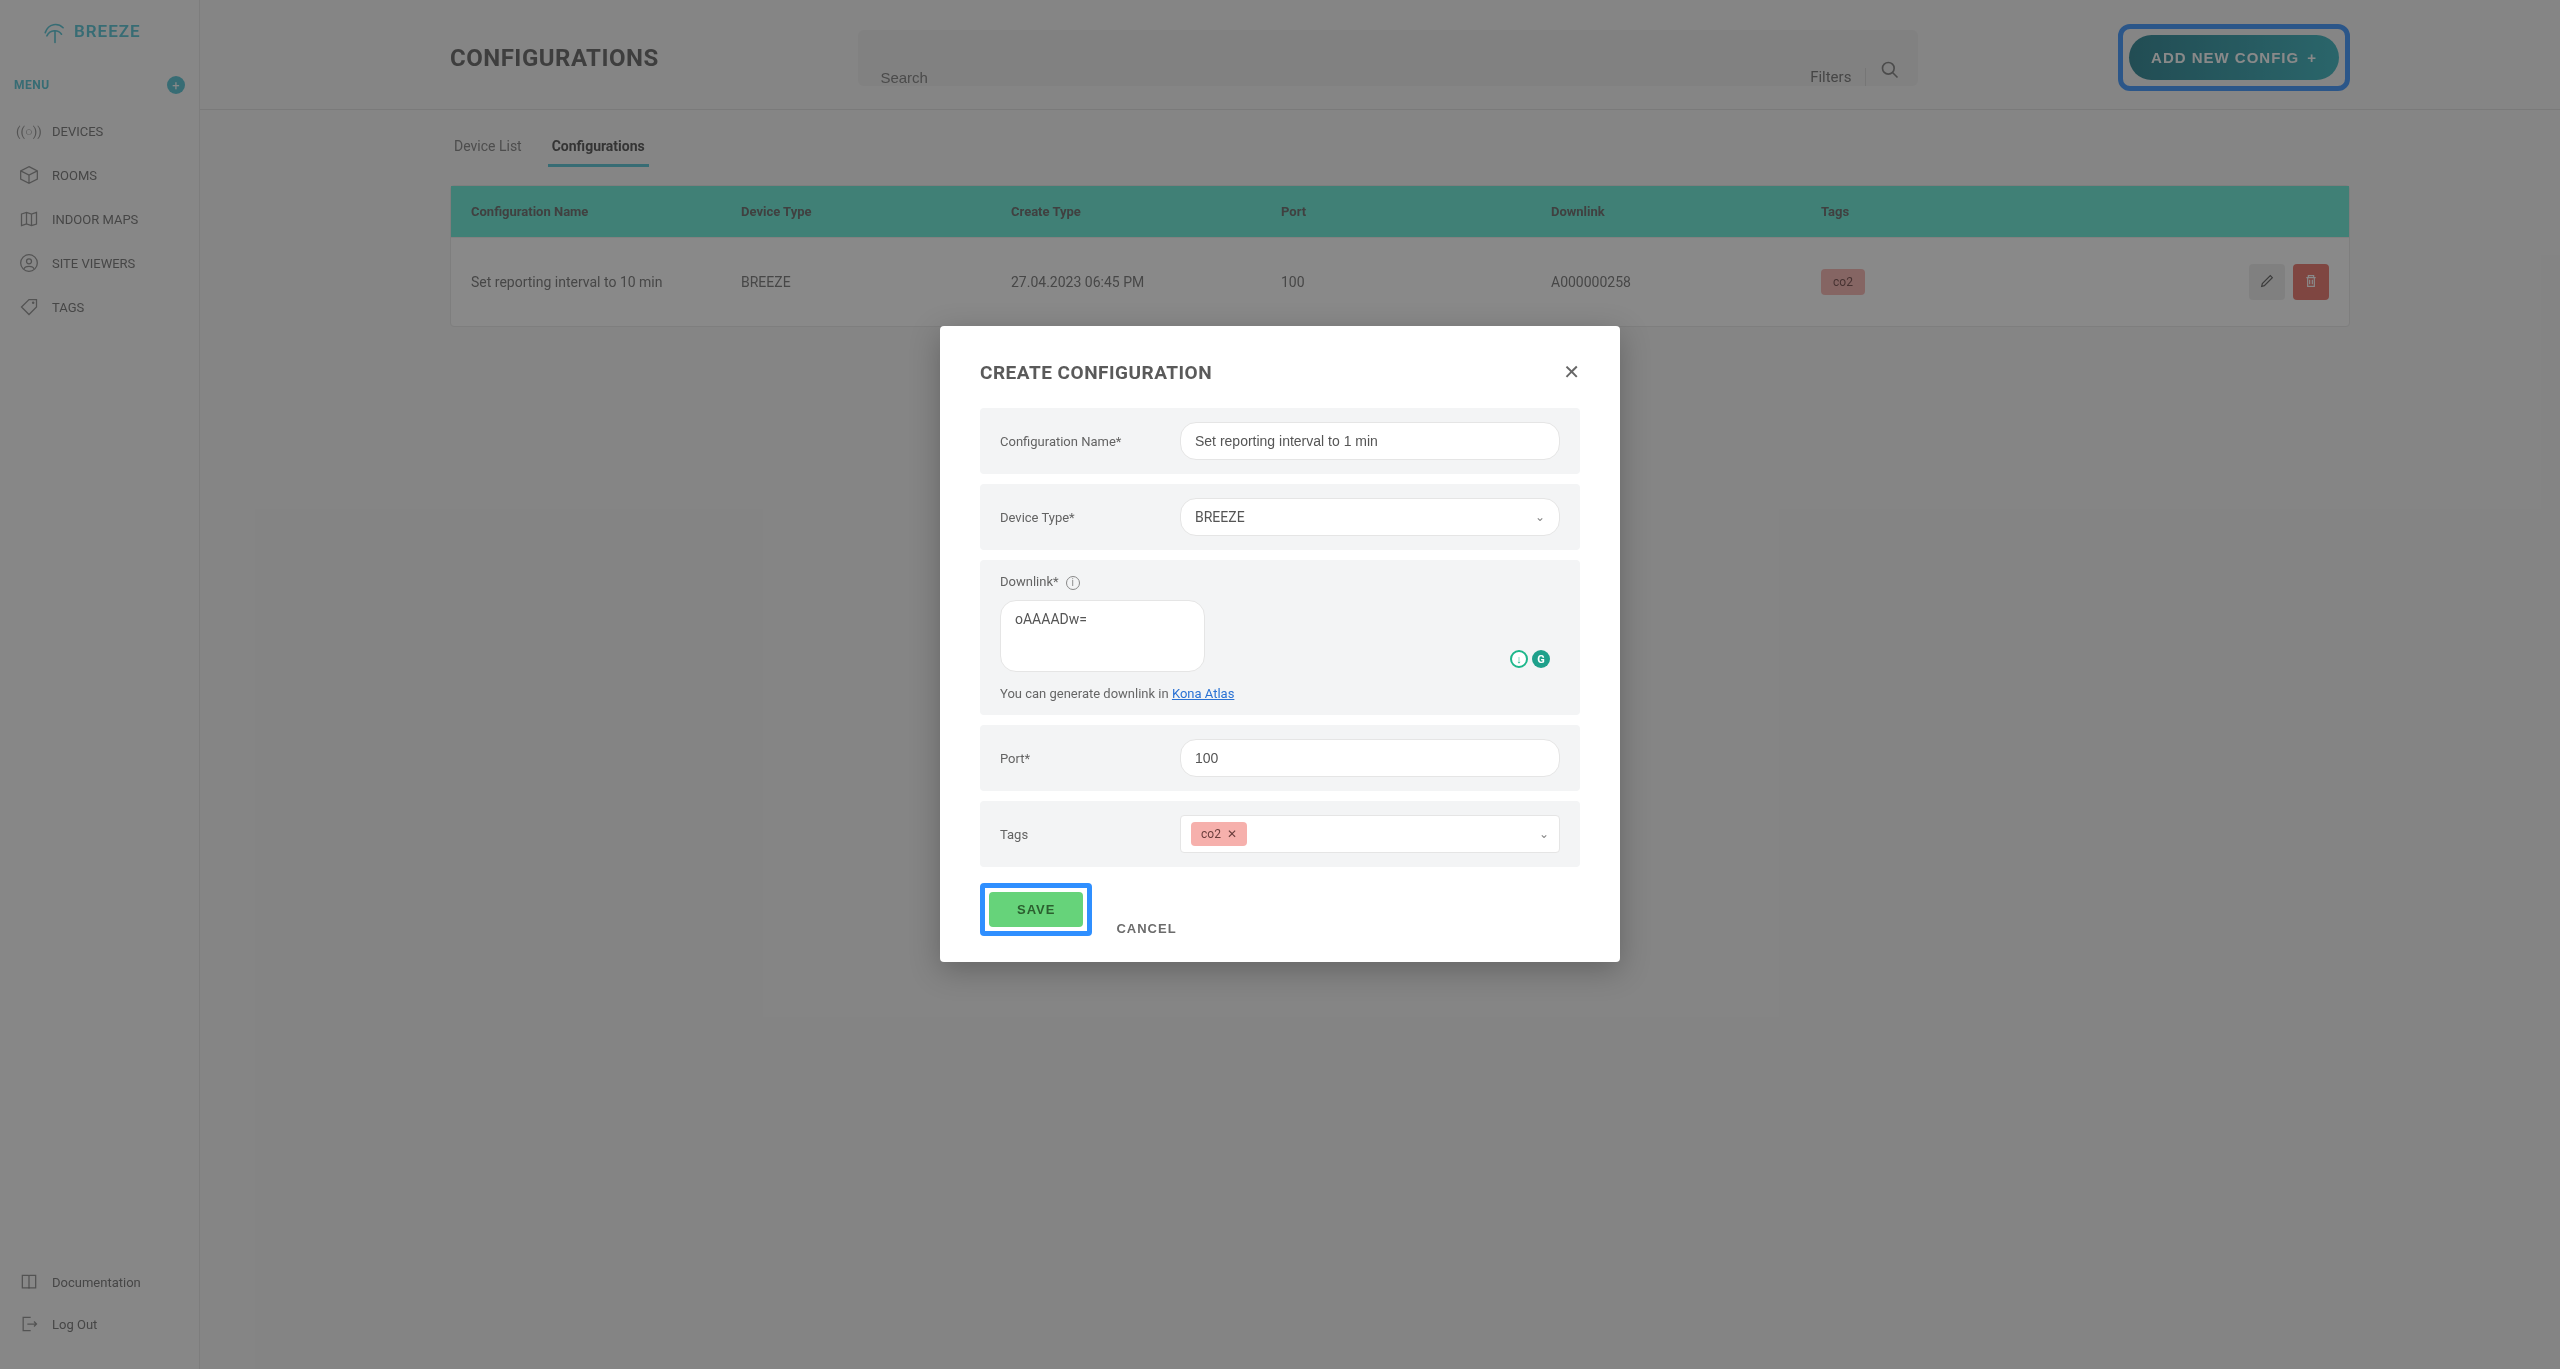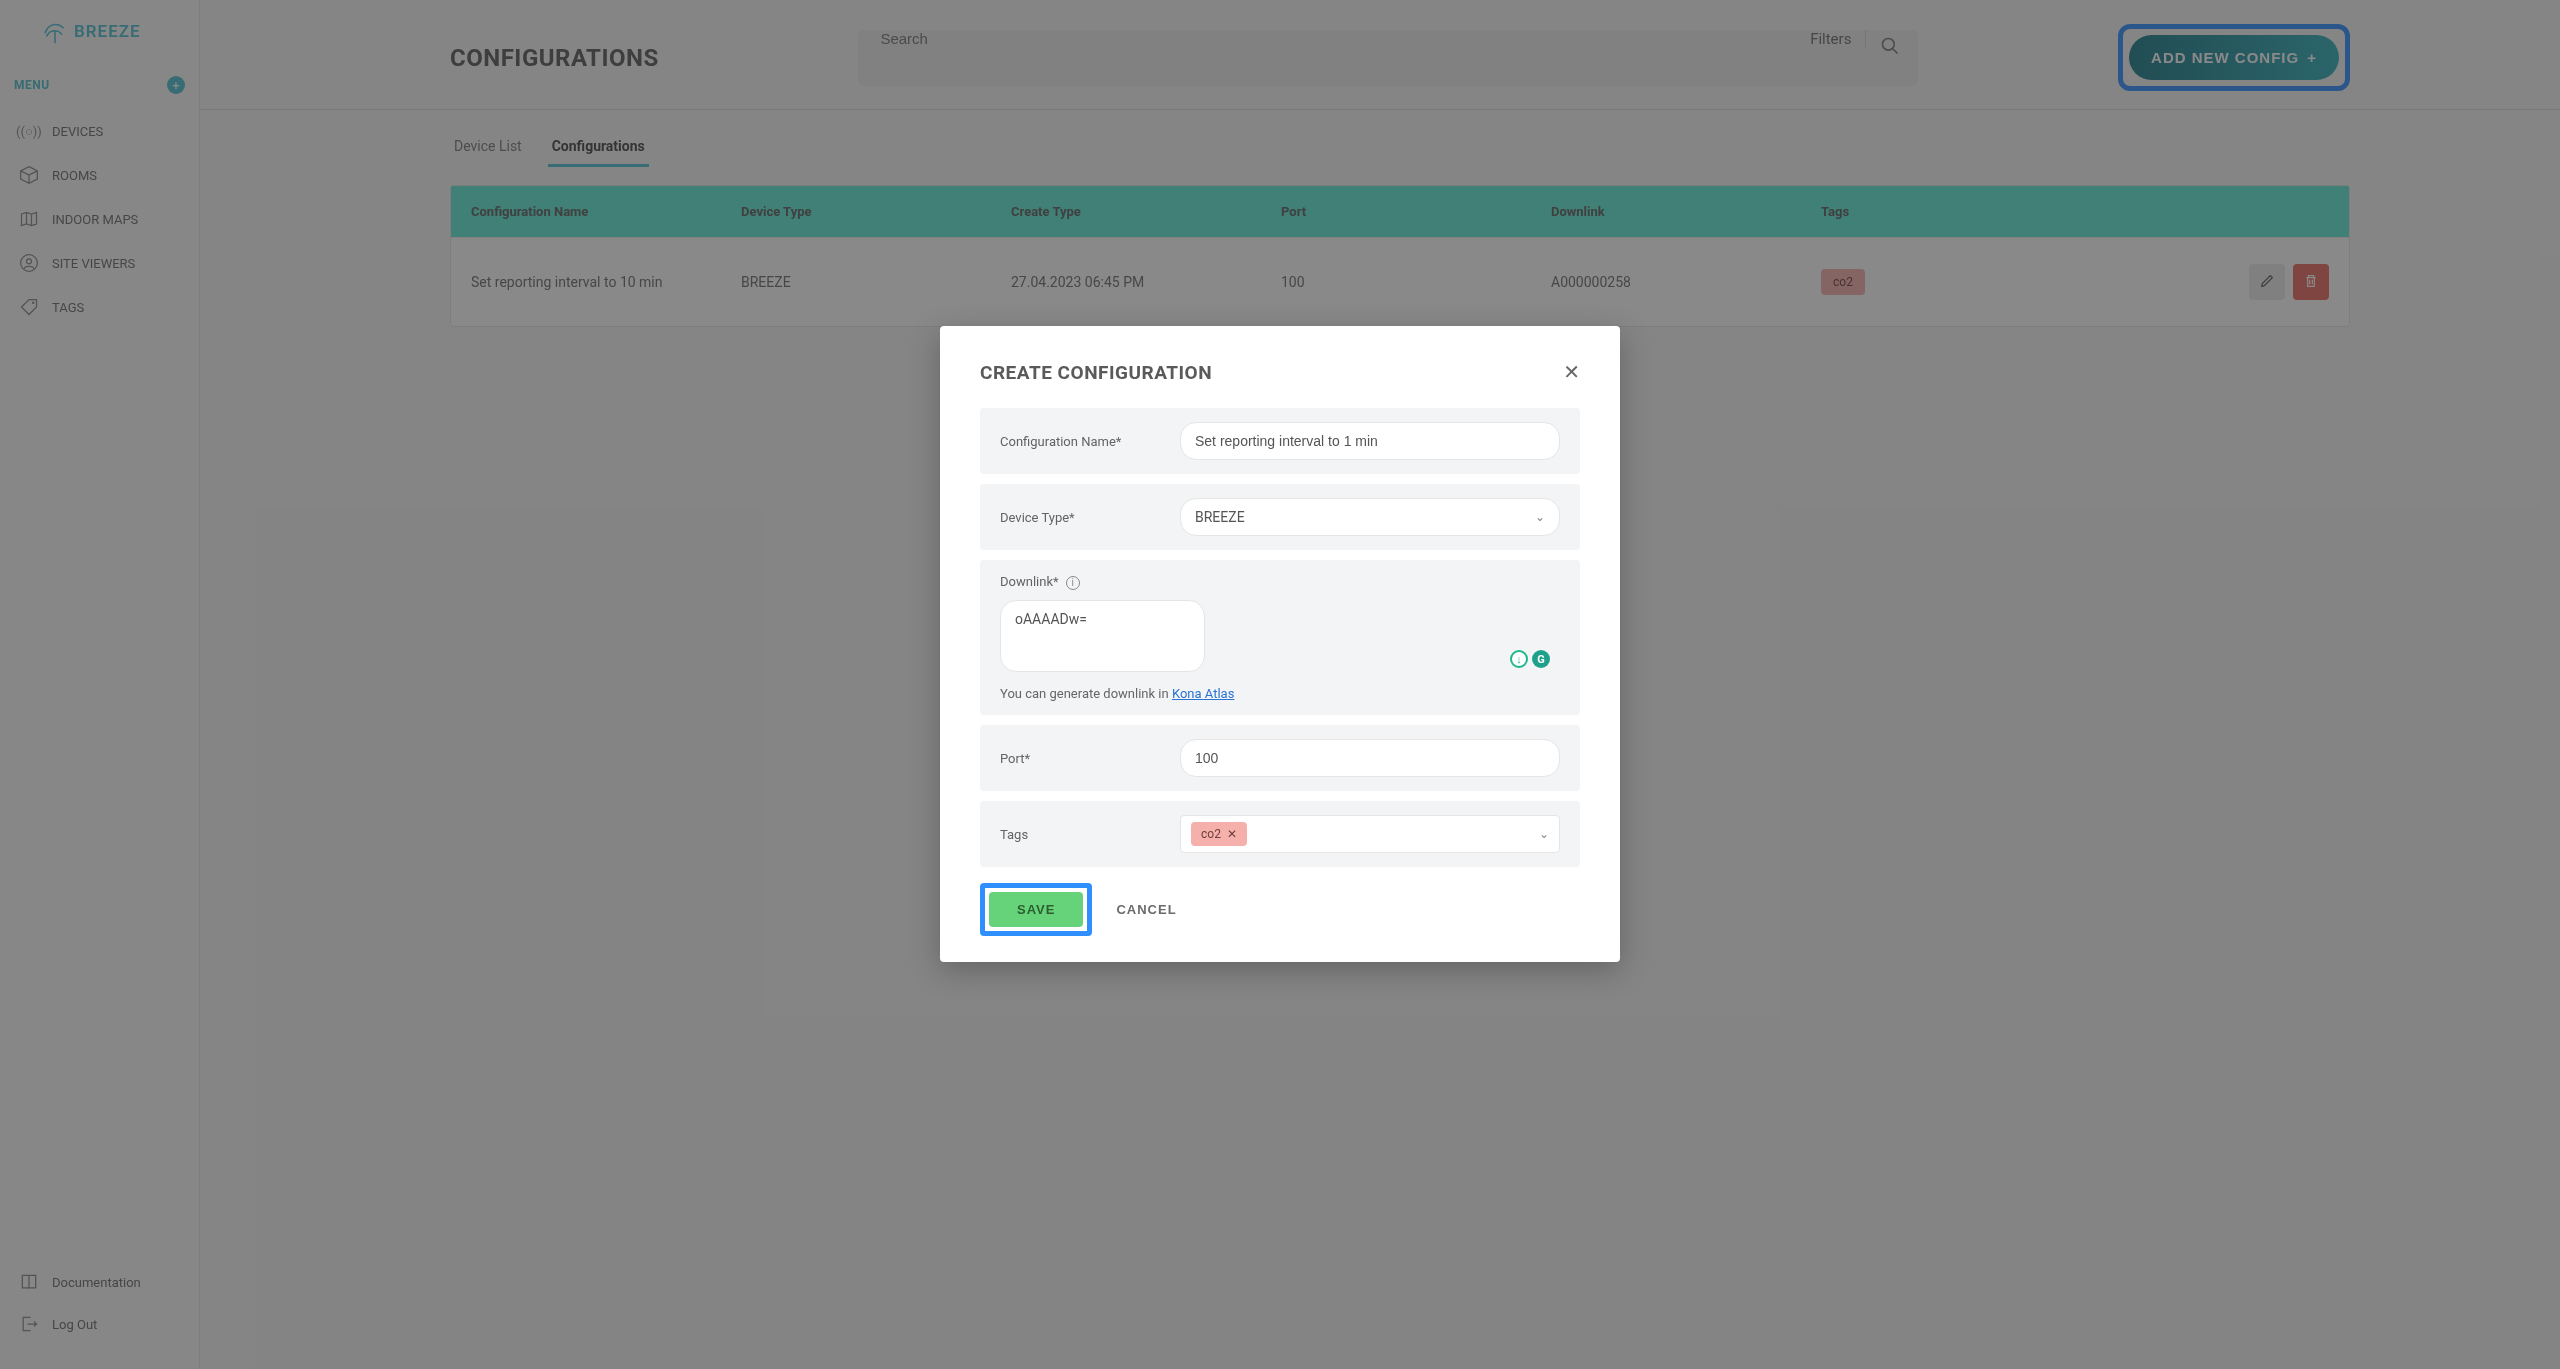--- a/index.html
+++ b/index.html
@@ -117,21 +117,21 @@
       font-weight: 700;
       color: #5a5a5a;
       letter-spacing: .5px;
       margin-right: auto;
       flex: 0 0 auto;
     }
     .search-wrap {
       flex: 1;
       max-width: 1060px;
       display: flex;
-      align-items: flex-start;
+      align-items: flex-end;
       background: #ededed;
       border-radius: 6px;
       height: 56px;
       padding: 0 12px 0 22px;
     }
     .search-input {
       flex: 1;
       border: none;
       background: transparent;
       font-size: 15px;
@@ -378,21 +378,21 @@
       gap: 6px;
       background: #f6b0ac;
       color: #6b3e3c;
       font-size: 12px;
       padding: 5px 10px;
       border-radius: 4px;
     }
     .tag-x { cursor: pointer; font-size: 12px; }
     .modal-actions {
       display: flex;
-      align-items: center;
+      align-items: flex-end;
       gap: 24px;
       margin-top: 16px;
     }
     .save-wrap {
       border: 5px solid #2f8fff;
       border-radius: 4px;
       padding: 4px;
     }
     .save-btn {
       background: #66d37a;

